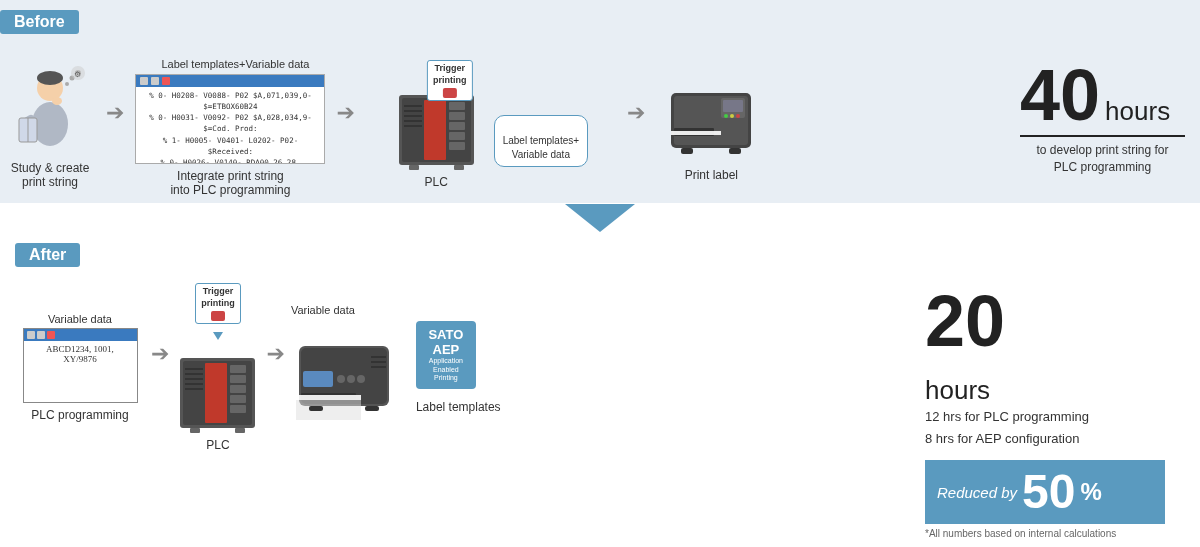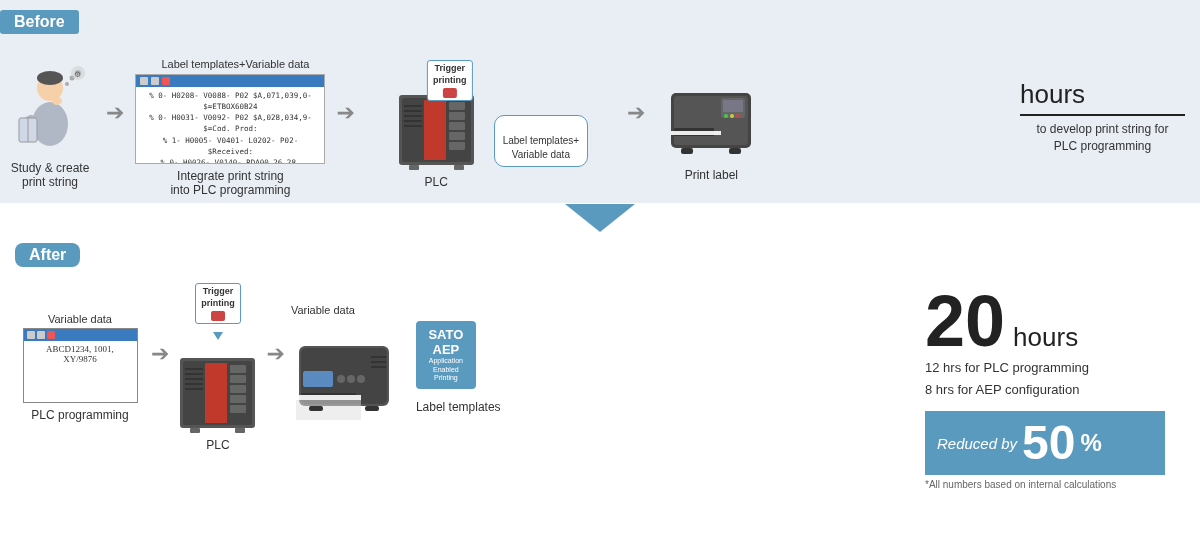--- a/index.html
+++ b/index.html
@@ -36,21 +36,20 @@
       border-radius: 3px;
       margin-bottom: 8px;
     }
     .before-label {
       background: #5a9abf;
       color: white;
     }
     .after-label {
       background: #5a9abf;
       color: white;
-      border-radius: 8px;
     }
 
     .flow-row {
       display: flex;
       align-items: center;
       gap: 0;
       height: 170px;
     }
 
     .flow-item {
@@ -424,20 +423,21 @@
           <rect x="5" y="58" width="50" height="4" fill="white" opacity="0.9"></rect>
 
           <rect x="15" y="75" width="12" height="6" rx="2" fill="#333"></rect>
           <rect x="63" y="75" width="12" height="6" rx="2" fill="#333"></rect>
         </svg>
         <div class="item-label" style="font-size:12px;">Print label</div>
       </div>
 
       <div class="stats-area" style="margin-left:auto; padding-left:20px;">
         <div style="display:flex; align-items:baseline; gap:5px;">
+          <span class="big-number">40</span>
           <span class="hours-text">hours</span>
         </div>
         <div class="stats-line"></div>
         <div class="stats-desc" style="white-space:pre-line;">to develop print string for
 PLC programming</div>
       </div>
 
     </div>
   </div>
 
@@ -528,21 +528,21 @@
         <div style="background:#5a9abf; border-radius:4px; padding:6px 8px; color:white; text-align:center; width:60px; margin-bottom:6px;">
           <div style="font-size:13px; font-weight:bold;">SATO</div>
           <div style="font-size:13px; font-weight:bold;">AEP</div>
           <div style="font-size:7px; line-height:1.2;">Application
 Enabled Printing</div>
         </div>
         <div class="item-label" style="font-size:12px;">Label templates</div>
       </div>
 
       <div class="after-stats" style="margin-left:auto;">
-        <div style="display:flex; align-items:baseline; gap:8px;">
+        <div style="display:flex; align-items:baseline; gap:18px;flex-direction:column;">
           <span class="after-big-number">20</span>
           <span class="hours-text">hours</span>
         </div>
         <div class="after-stats-desc">12 hrs for PLC programming</div>
         <div class="after-stats-desc">8  hrs for AEP configuration</div>
 
         <div class="reduced-box">
           <span class="reduced-label">Reduced by</span>
           <span class="reduced-number">50</span>
           <span class="reduced-pct">%</span>

